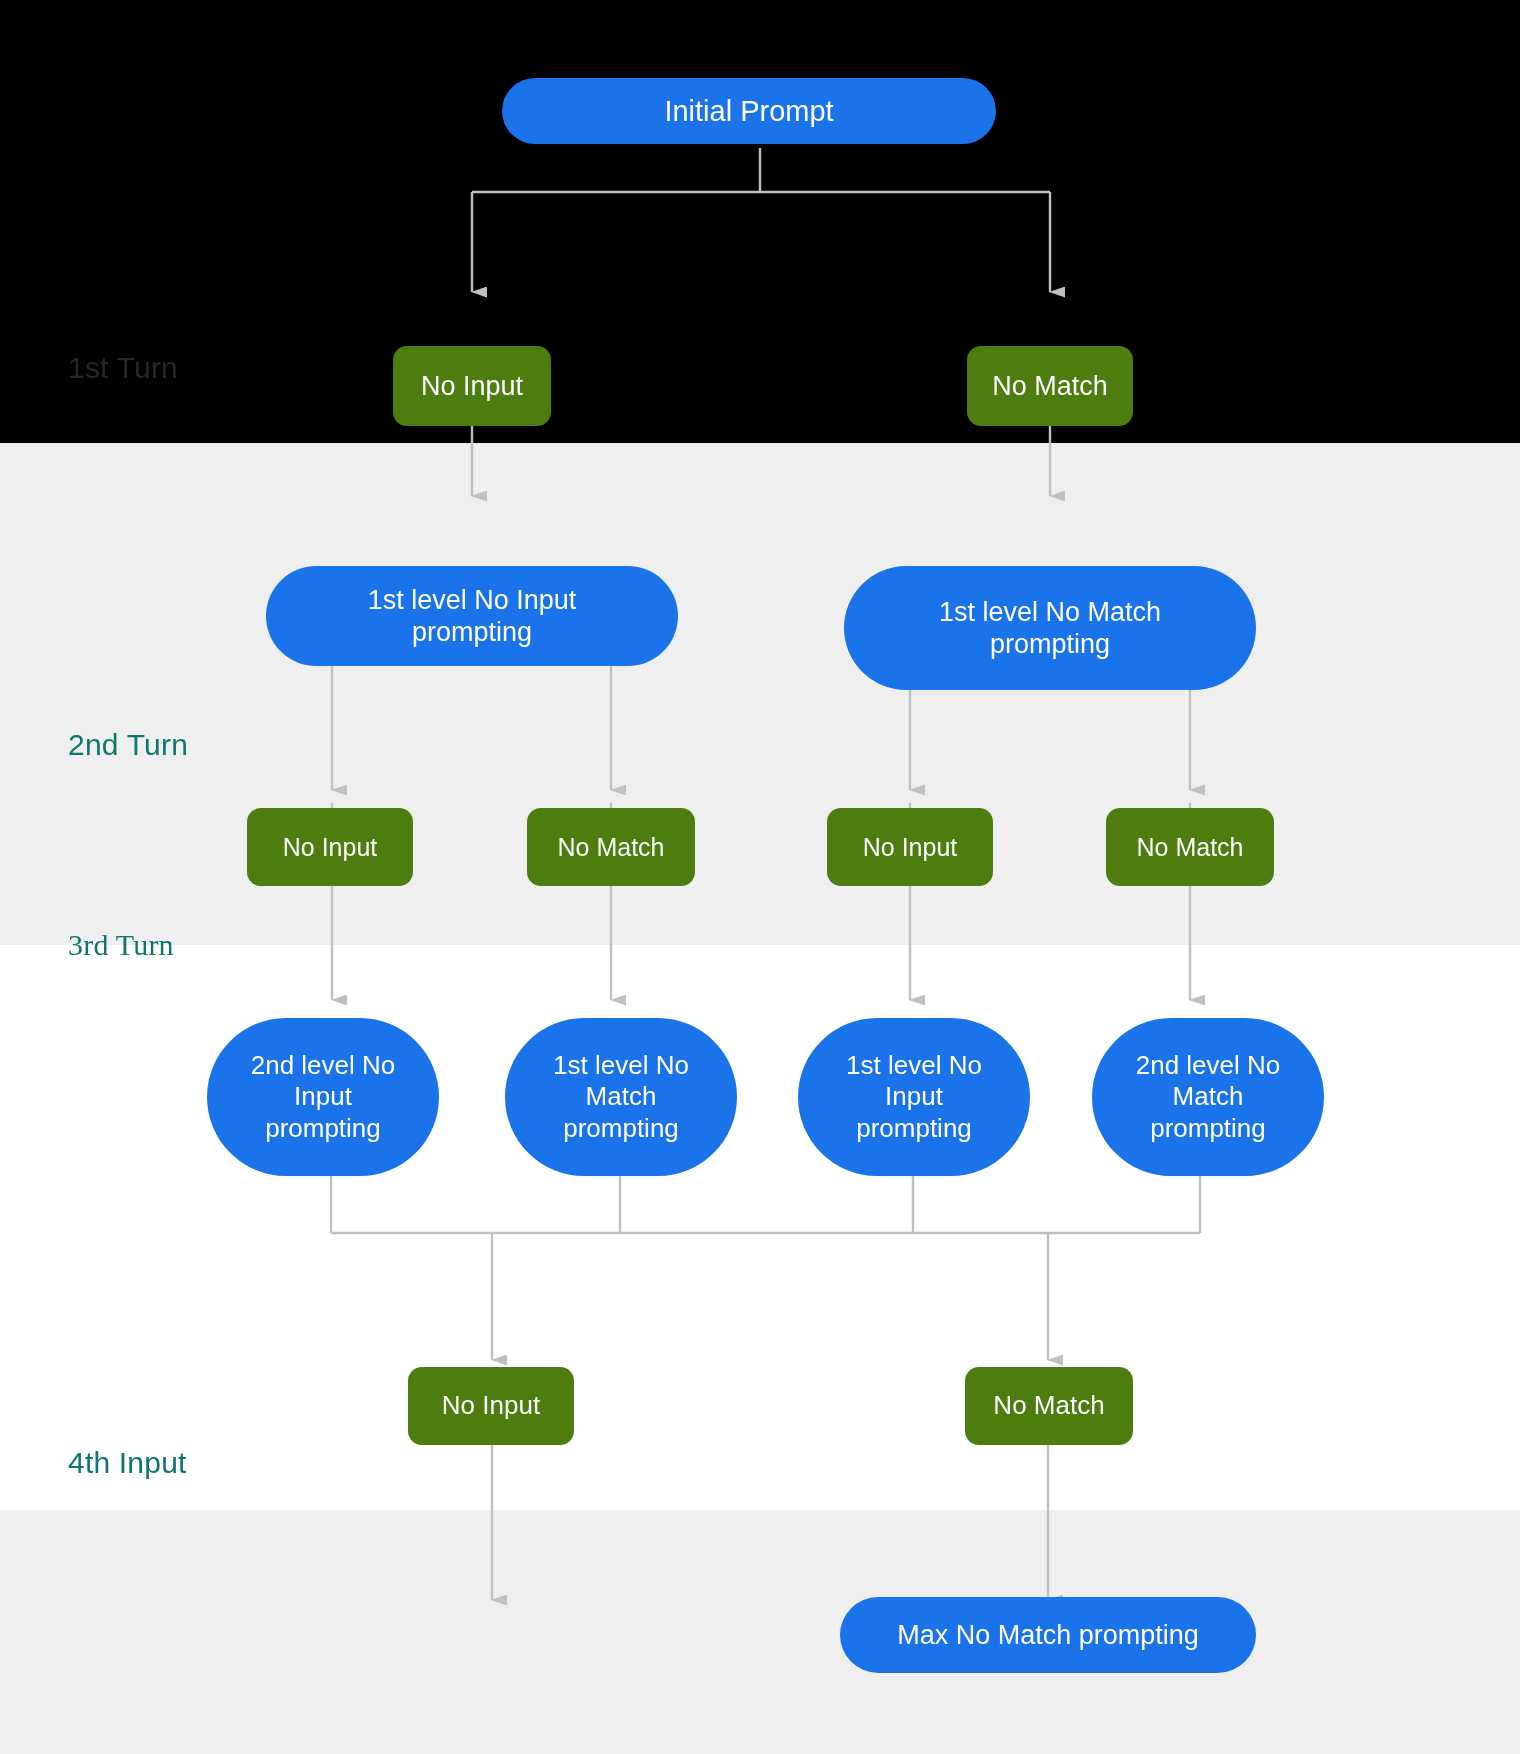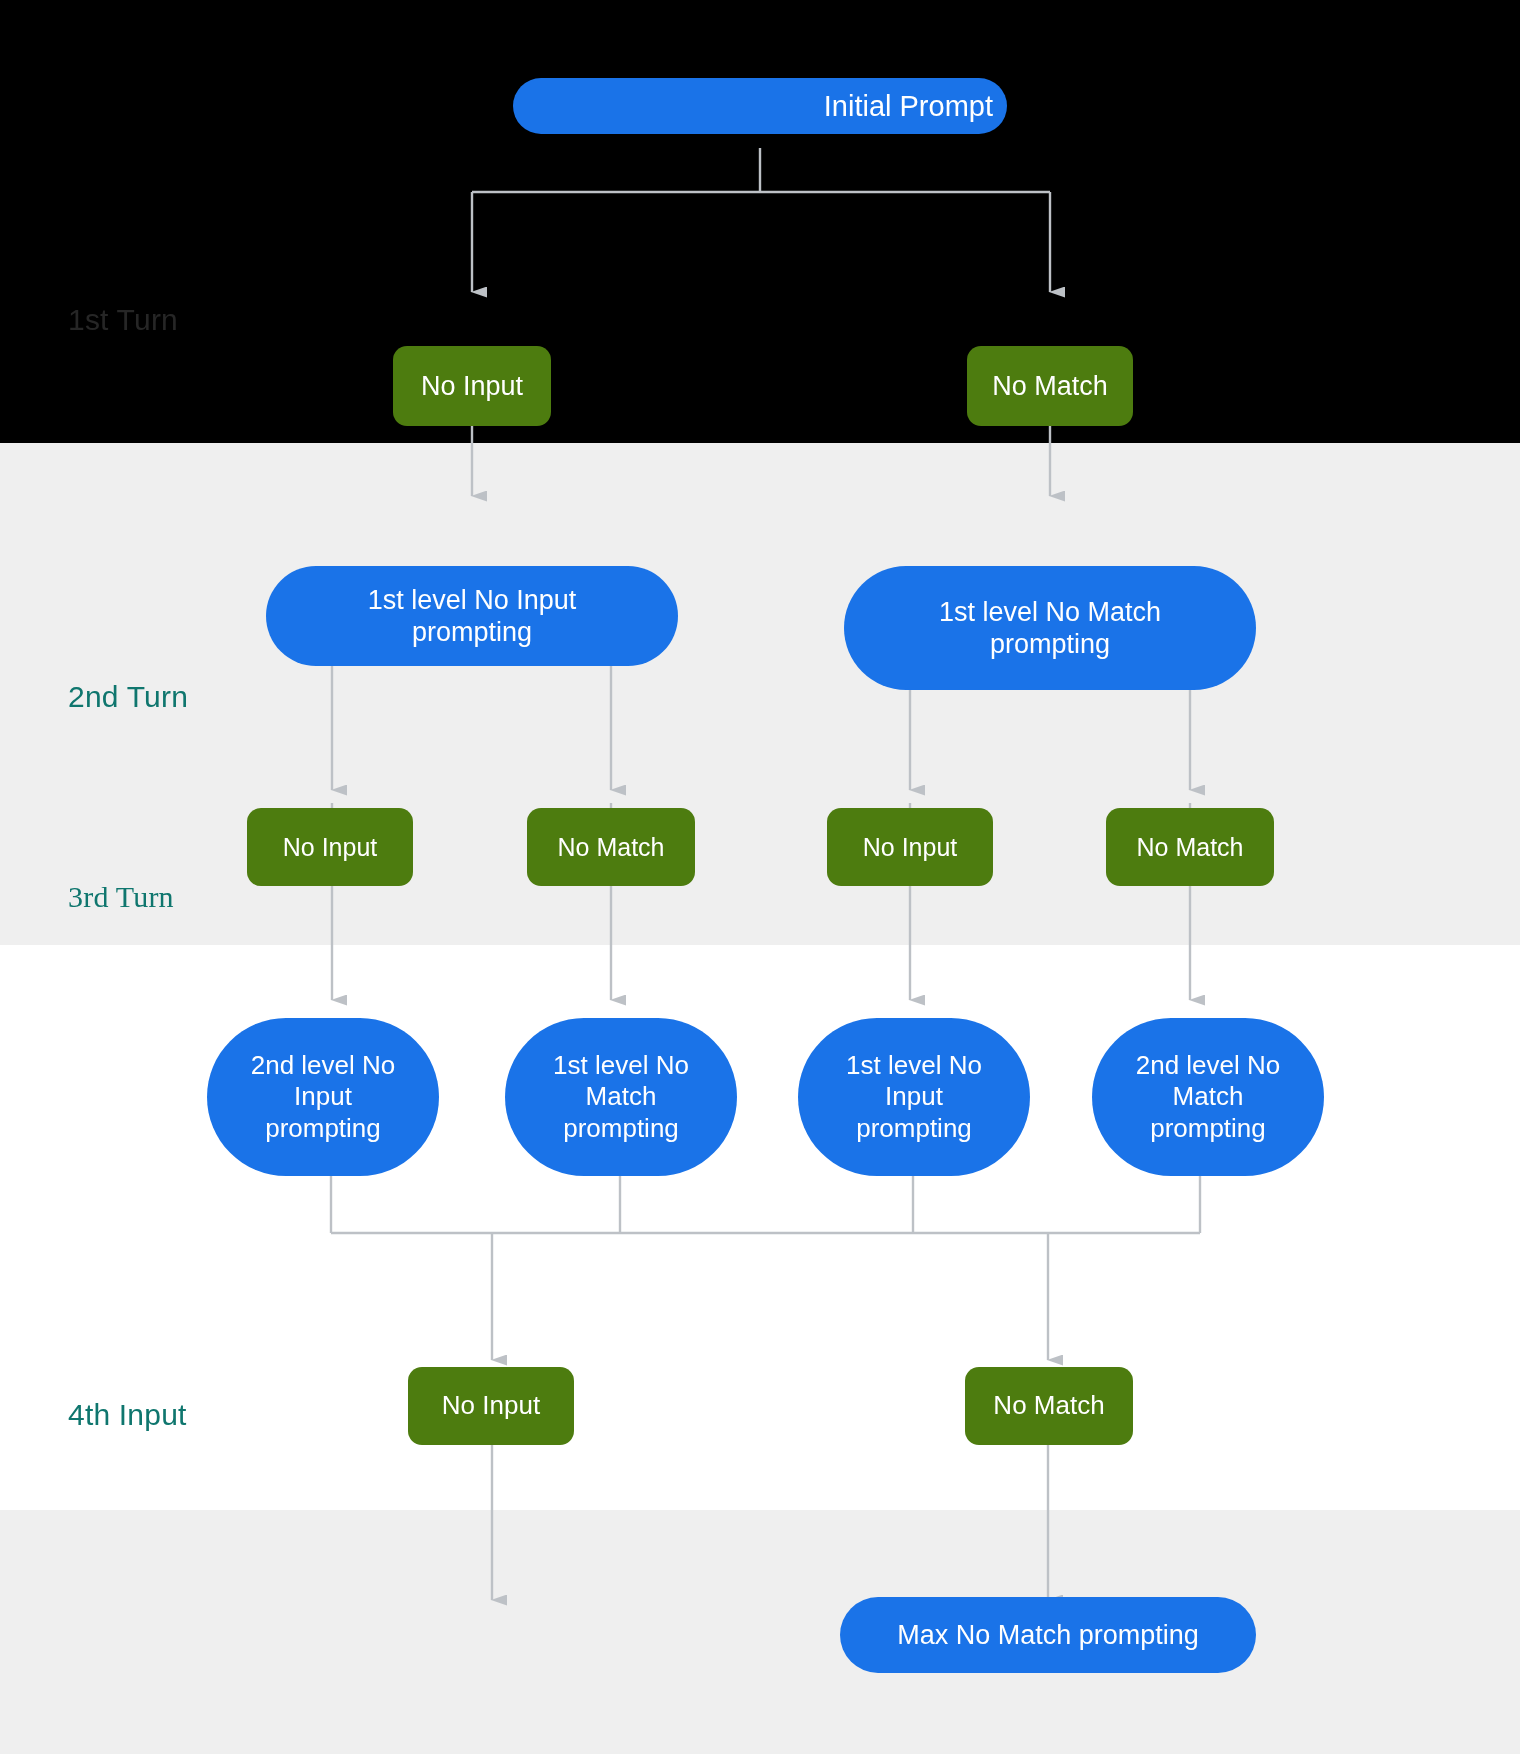--- a/index.html
+++ b/index.html
@@ -20,20 +20,21 @@
 
   
   #wires{position:absolute;left:0;top:0;width:1520px;height:1754px;}
 
   
   .turn-label{
     position:absolute;
     font-size:30px;
     letter-spacing:.2px;
     white-space:nowrap;
+    margin-top:48px;
   }
   .turn-label.on-dark{color:#262626;}
   .turn-label.on-light{color:#0f766e;}
 
   
   .node{
     position:absolute;
     display:flex;align-items:center;justify-content:center;
     text-align:center;
     color:#ffffff;
@@ -94,21 +95,21 @@
       <path d="M492,1435 L492,1600" marker-end="url(#ah)"></path>
       <path d="M1048,1435 L1048,1600" marker-end="url(#ah)"></path>
     </g>
   </svg>
 
   <div class="turn-label on-dark" style="left:68px;top:303px;">1st Turn</div>
   <div class="turn-label on-light" style="left:68px;top:680px;">2nd Turn</div>
   <div class="turn-label on-light" style="left:68px;top:880px;font-family:Liberation Serif, serif;">3rd Turn</div>
   <div class="turn-label on-light" style="left:68px;top:1398px;">4th Input</div>
 
-  <div class="node blue pill" style="left:513px;top:78px;width:494px;height:56px;font-size:29px;justify-content:flex-end;">
+  <div class="node blue pill" style="left:502px;top:78px;width:494px;height:66px;font-size:29px;">
     <span class="lbl">Initial Prompt</span>
   </div>
 
   <div class="node green rrect" style="left:393px;top:346px;width:158px;height:80px;font-size:27px;">
     <span class="lbl">No Input</span>
   </div>
   <div class="node green rrect" style="left:967px;top:346px;width:166px;height:80px;font-size:27px;">
     <span class="lbl">No Match</span>
   </div>
 

